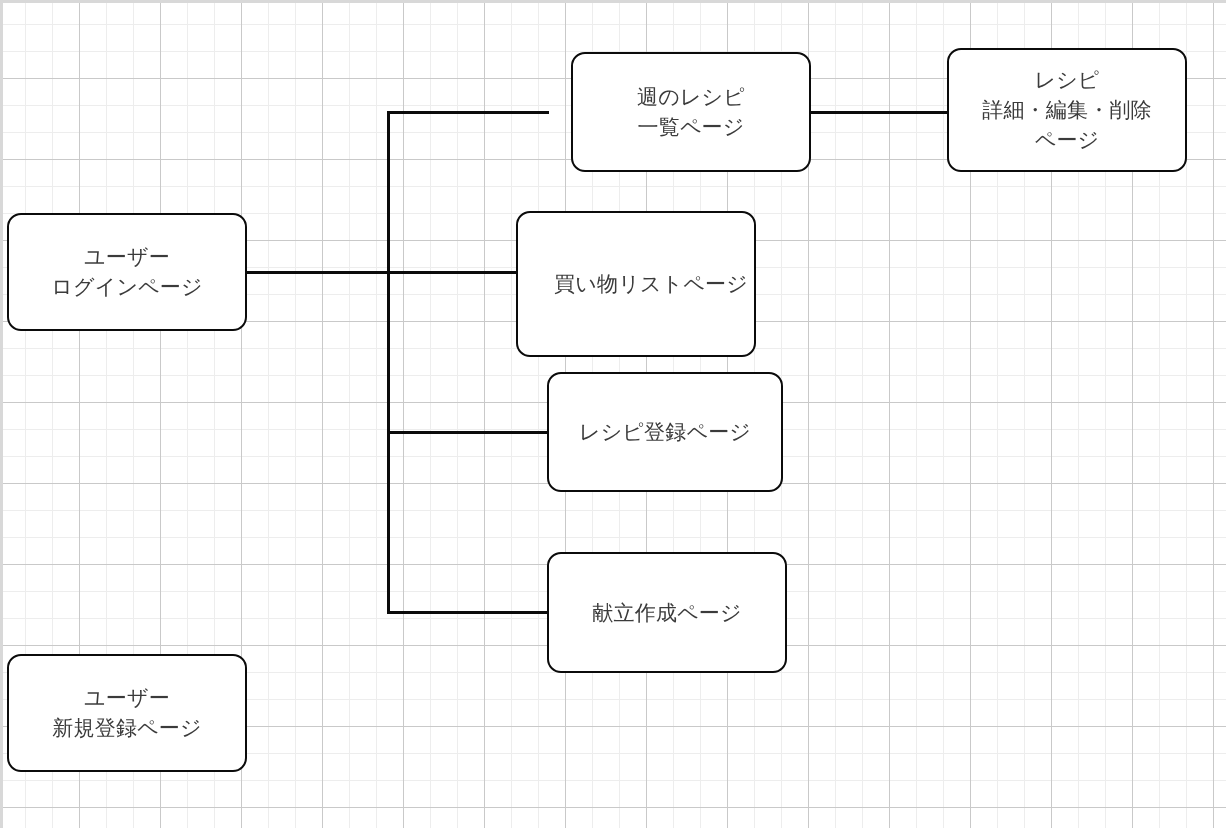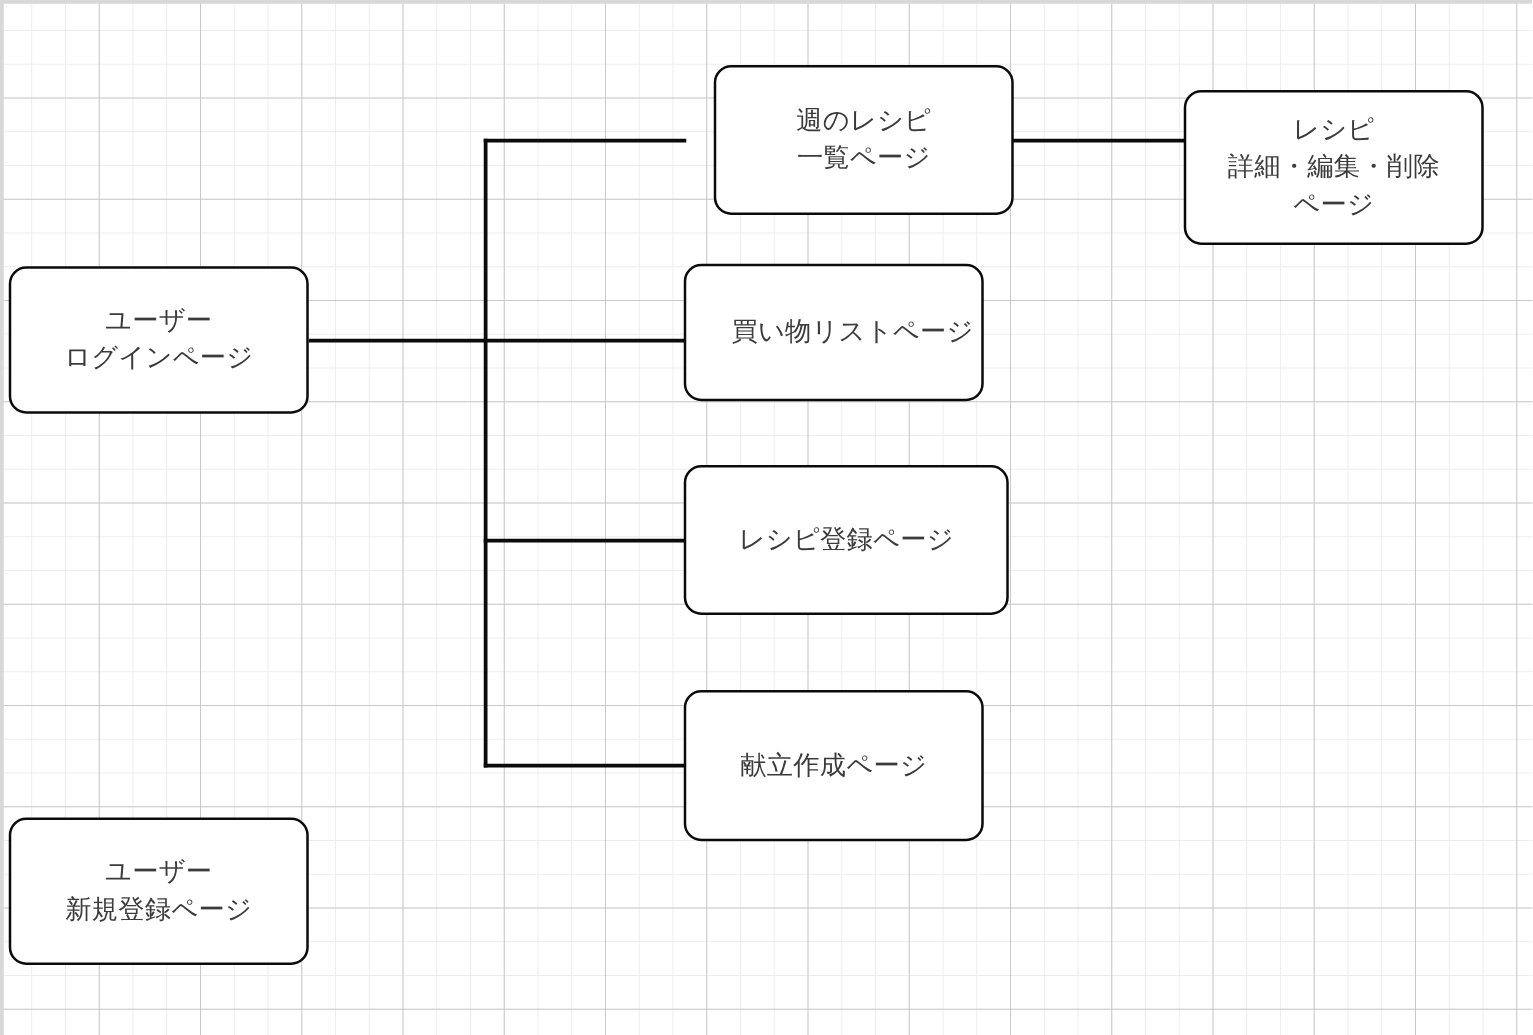--- a/index.html
+++ b/index.html
@@ -81,26 +81,26 @@
   <div class="conn h" style="left:387px; top:431px; width:162px;"></div>
   <div class="conn h" style="left:387px; top:611px; width:162px;"></div>
   <div class="conn h" style="left:787px; top:111px; width:162px;"></div>
 
   <div class="node" style="left:7px; top:213px; width:240px; height:118px;">ユーザー
 ログインページ</div>
 
   <div class="node" style="left:547px; top:52px; width:240px; height:120px;margin-left:24px;">週のレシピ
 一覧ページ</div>
 
-  <div class="node" style="left:947px; top:48px; width:240px; height:124px;margin-top:24px;">レシピ
+  <div class="node" style="left:947px; top:48px; width:240px; height:124px;">レシピ
 詳細・編集・削除
 ページ</div>
 
-  <div class="node" style="left:547px; top:211px; width:240px; height:110px;padding-left:36px;">買い物リストページ</div>
+  <div class="node" style="left:516px; top:211px; width:240px; height:146px;padding-left:36px;">買い物リストページ</div>
 
-  <div class="node" style="left:547px; top:372px; width:260px; height:120px;">レシピ登録ページ</div>
+  <div class="node" style="left:547px; top:372px; width:236px; height:120px;">レシピ登録ページ</div>
 
   <div class="node" style="left:547px; top:552px; width:240px; height:121px;">献立作成ページ</div>
 
   <div class="node" style="left:7px; top:654px; width:240px; height:118px;">ユーザー
 新規登録ページ</div>
 
 </div>
 
 </body></html>

